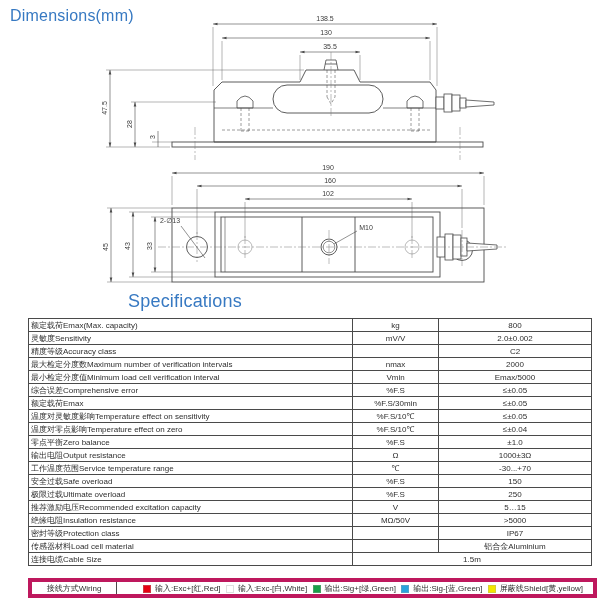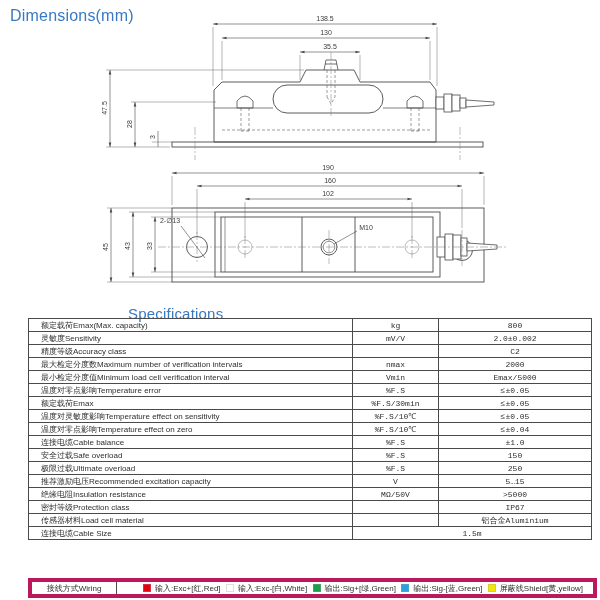--- a/index.html
+++ b/index.html
@@ -1,32 +1,32 @@
 <!DOCTYPE html>
 <html><head>
 <meta charset="utf-8">
 <style>
   html,body{margin:0;padding:0;background:#fff;}
   #stage{position:relative;width:600px;height:600px;background:#ffffff;overflow:hidden;
          font-family:"Liberation Sans",sans-serif;color:#333;}
   .sec-title{position:absolute;color:#3779c2;font-size:16px;letter-spacing:0.2px;}
   #title-dim{left:10px;top:7px;}
-  #title-spec{left:128px;top:291px;font-size:15px;margin-top:14px;}
+  #title-spec{left:128px;top:291px;font-size:18px;}
   svg text{font-family:"Liberation Sans",sans-serif;font-size:7px;fill:#3a3a3a;}
   
   #spec-table{position:absolute;left:28px;top:318px;width:563px;border-collapse:collapse;table-layout:fixed;}
   #spec-table td{border:1px solid #4a4a4a;height:12px;font-size:8px;line-height:11px;
-                 padding:0 12px;white-space:nowrap;overflow:hidden;color:#2e2e2e;}
-  #spec-table td.c{text-align:center;padding:0 18px;font-family:Liberation Mono, monospace;}
+                 padding:0 2px;white-space:nowrap;overflow:hidden;color:#2e2e2e;}
+  #spec-table td.c{text-align:center;padding:0 18px;}
   
   #wiring-row{position:absolute;left:28px;top:578px;width:561px;height:12px;border:4px solid #be185d;
               display:flex;align-items:stretch;font-size:8px;color:#2e2e2e;background:#fff;gap:16px;}
   #wiring-label{width:84px;border-right:1px solid #4a4a4a;display:flex;align-items:center;
                 justify-content:center;flex:none;}
-  #wiring-legend{flex:1;display:flex;align-items:center;justify-content:space-between;padding:0 10px;}
+  #wiring-legend{flex:1;display:flex;align-items:flex-end;justify-content:space-between;padding:0 10px;}
   .wire-item{display:flex;align-items:center;gap:4px;white-space:nowrap;}
   .swatch{width:8px;height:8px;flex:none;border:1px solid rgba(160,160,160,.35);box-sizing:border-box;}
 </style>
 </head>
 <body>
 
 <div id="stage">
 
   <div id="title-dim" class="sec-title">Dimensions(mm)</div>
 
@@ -230,43 +230,53 @@
           <td>最大检定分度数Maximum number of verification intervals</td>
           <td class="c">nmax</td>
           <td class="c">2000</td>
         </tr>
       <tr>
           <td>最小检定分度值Minimum load cell verification interval</td>
           <td class="c">Vmin</td>
           <td class="c">Emax/5000</td>
         </tr>
       <tr>
-          <td>温度对零点影响Temperature error</td>
+          <td>综合误差Comprehensive error</td>
           <td class="c">%F.S</td>
           <td class="c">≤±0.05</td>
         </tr>
       <tr>
           <td>额定载荷Emax</td>
           <td class="c">%F.S/30min</td>
           <td class="c">≤±0.05</td>
         </tr>
       <tr>
           <td>温度对灵敏度影响Temperature effect on sensitivity</td>
           <td class="c">%F.S/10℃</td>
           <td class="c">≤±0.05</td>
         </tr>
       <tr>
           <td>温度对零点影响Temperature effect on zero</td>
           <td class="c">%F.S/10℃</td>
           <td class="c">≤±0.04</td>
         </tr>
       <tr>
-          <td>连接电缆Cable balance</td>
+          <td>零点平衡Zero balance</td>
           <td class="c">%F.S</td>
           <td class="c">±1.0</td>
+        </tr>
+      <tr>
+          <td>输出电阻Output resistance</td>
+          <td class="c">Ω</td>
+          <td class="c">1000±3Ω</td>
+        </tr>
+      <tr>
+          <td>工作温度范围Service temperature range</td>
+          <td class="c">℃</td>
+          <td class="c">-30...+70</td>
         </tr>
       <tr>
           <td>安全过载Safe overload</td>
           <td class="c">%F.S</td>
           <td class="c">150</td>
         </tr>
       <tr>
           <td>极限过载Ultimate overload</td>
           <td class="c">%F.S</td>
           <td class="c">250</td>

